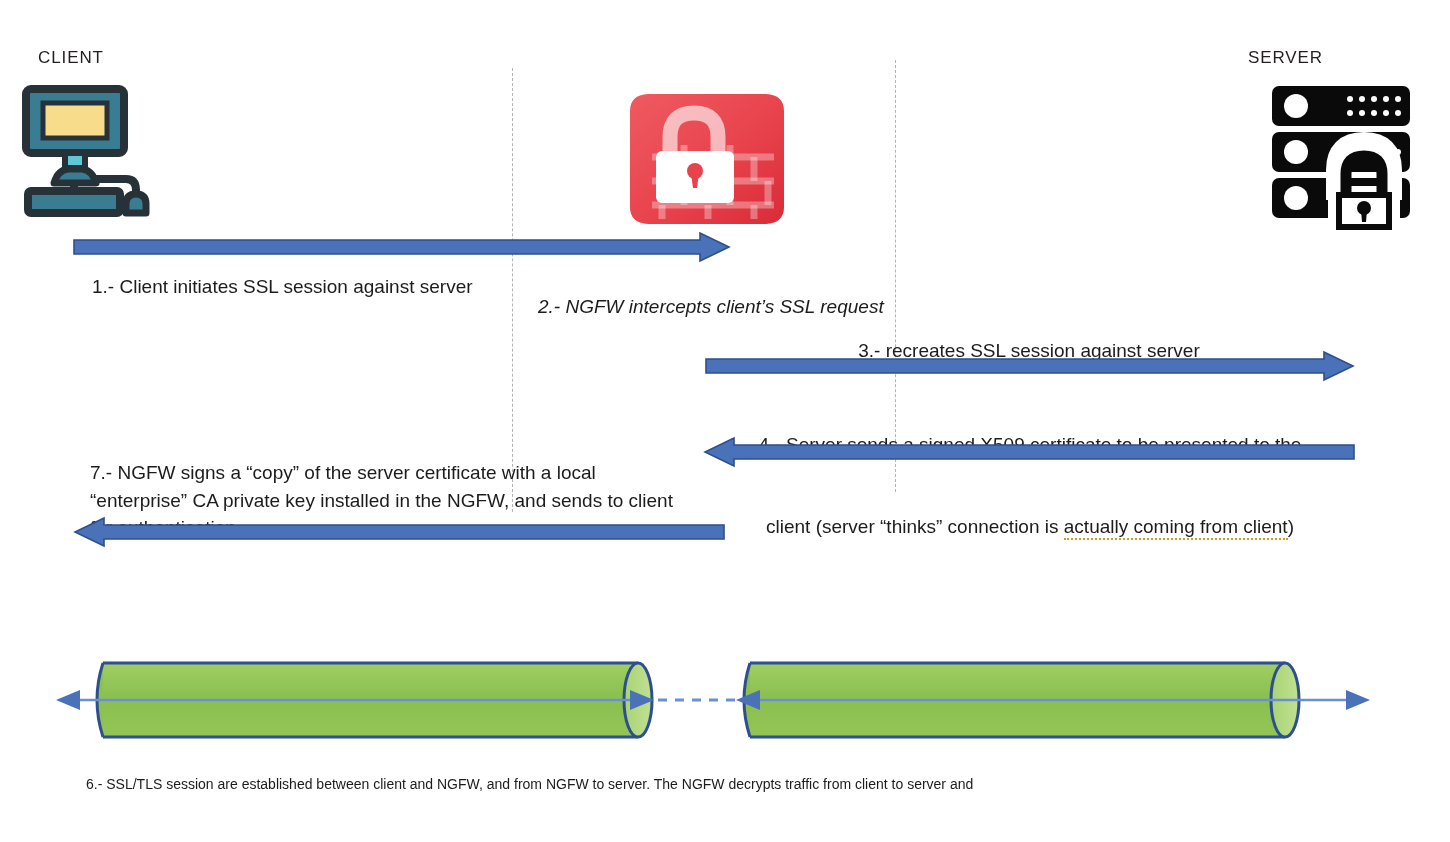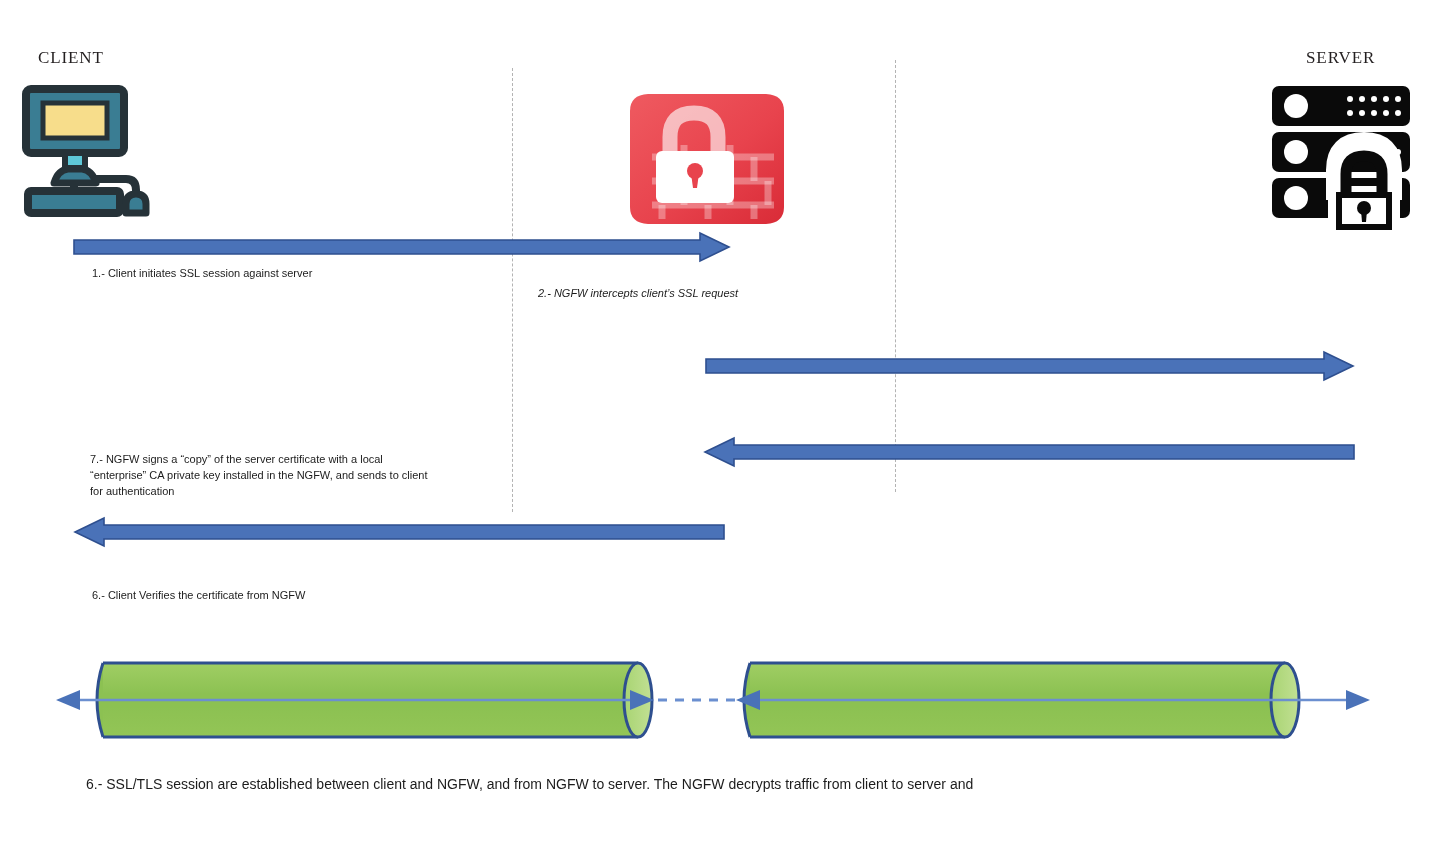--- a/index.html
+++ b/index.html
@@ -21,35 +21,35 @@
   }
   .abs { position: absolute; }
 
   
   .endpoint-label {
     font-size: 17px;
     letter-spacing: 0.9px;
     color: #231f20;
     font-weight: 400;
     white-space: nowrap;
-    font-family: Liberation Serif, serif;
   }
 
   
   .lifeline {
     border-left: 1.6px dashed #b3b3b3;
     width: 0;
   }
 
   
   .step-text {
-    font-size: 11px;
+    font-size: 19px;
     line-height: 1.45;
     color: #1c1c1c;
     white-space: pre-line;
+    margin-top: 7px;
   }
   .step-text.center { text-align: center; }
   .squiggle {
     border-bottom: 2px dotted #c8a01e;
     padding-bottom: 1px;
   }
 
   
   .caption {
     font-size: 14px;
@@ -127,21 +127,21 @@
 
       <path d="M48 72 L48 48 Q48 24 72 24 Q96 24 96 48 L96 72" fill="none" stroke="#ffffff" stroke-opacity="0.62" stroke-width="15" stroke-linecap="butt"></path>
 
       <rect x="34" y="62" width="78" height="52" rx="6" fill="#ffffff"></rect>
 
       <circle cx="73" cy="82" r="8" fill="#e8434d"></circle>
       <path d="M69 84 L77 84 L75 99 L71 99 Z" fill="#e8434d"></path>
     </svg>
   </div>
 
-  <div class="abs endpoint-label" style="left:1306px; top:48px;">SERVER</div>
+  <div class="abs endpoint-label" style="left:1248px; top:48px;">SERVER</div>
 
   <div class="abs" style="left:1266px; top:82px; width:150px; height:145px;">
     <svg width="150" height="145" viewBox="0 0 150 145">
 
       <rect x="6" y="4" width="138" height="40" rx="7" fill="#0a0a0a"></rect>
       <circle cx="30" cy="24" r="12" fill="#ffffff"></circle>
       <g fill="#ffffff">
         <circle cx="84" cy="17" r="3"></circle>
           <circle cx="96" cy="17" r="3"></circle>
           <circle cx="108" cy="17" r="3"></circle>
@@ -181,42 +181,48 @@
 
   <div class="abs" style="left:74px; top:232px; width:656px; height:30px;">
     <svg width="656" height="30" viewBox="0 0 656 30">
       <path d="M0 8 L626 8 L626 1 L655 15 L626 29 L626 22 L0 22 Z" fill="#4a72b8" stroke="#2e4f8f" stroke-width="1.6" stroke-linejoin="miter"></path>
     </svg>
   </div>
   <div class="abs step-text" style="left:92px; top:266px; width:520px;">1.- Client initiates SSL session against server</div>
 
   <div class="abs step-text" style="left:538px; top:286px; width:560px;font-style:italic;">2.- NGFW intercepts client’s SSL request</div>
 
+  <div class="abs step-text center" style="left:706px; top:330px; width:646px;">3.- recreates SSL session against server</div>
   <div class="abs" style="left:706px; top:352px; width:648px; height:28px;">
     <svg width="648" height="28" viewBox="0 0 648 28">
       <path d="M0 7 L618 7 L618 0 L647 14 L618 28 L618 21 L0 21 Z" fill="#4a72b8" stroke="#2e4f8f" stroke-width="1.6" stroke-linejoin="miter"></path>
     </svg>
   </div>
 
+  <div class="abs step-text center" style="left:706px; top:396px; width:648px;">
+    <div>4.- Server sends a signed X509 certificate to be presented to the</div>
+    <div>
+      <span>client (server “thinks” connection is </span><span class="squiggle">actually coming from client</span><span>)</span>
+    </div>
+  </div>
   <div class="abs" style="left:704px; top:438px; width:650px; height:28px;">
     <svg width="650" height="28" viewBox="0 0 650 28">
       <path d="M650 7 L30 7 L30 0 L1 14 L30 28 L30 21 L650 21 Z" fill="#4a72b8" stroke="#2e4f8f" stroke-width="1.6" stroke-linejoin="miter"></path>
     </svg>
   </div>
 
   <div class="abs step-text" style="left:90px; top:452px; width:640px;">7.- NGFW signs a “copy” of the server certificate with a local
 “enterprise” CA private key installed in the NGFW, and sends to client
 for authentication</div>
   <div class="abs" style="left:74px; top:518px; width:650px; height:28px;">
     <svg width="650" height="28" viewBox="0 0 650 28">
       <path d="M650 7 L30 7 L30 0 L1 14 L30 28 L30 21 L650 21 Z" fill="#4a72b8" stroke="#2e4f8f" stroke-width="1.6" stroke-linejoin="miter"></path>
     </svg>
   </div>
 
-  <div class="abs step-text" style="left:92px; top:588px; width:560px;">6.- Client Verifies the certificate from NGFW</div>
 
   <div class="abs" style="left:40px; top:650px; width:1370px; height:100px;">
     <svg width="1370" height="100" viewBox="0 0 1370 100">
       <defs>
         <linearGradient id="tunBody" x1="0" y1="0" x2="0" y2="1">
           <stop offset="0%" stop-color="#a0ce64"></stop>
           <stop offset="42%" stop-color="#8cc152"></stop>
           <stop offset="58%" stop-color="#8cc152"></stop>
           <stop offset="100%" stop-color="#93c556"></stop>
         </linearGradient>

